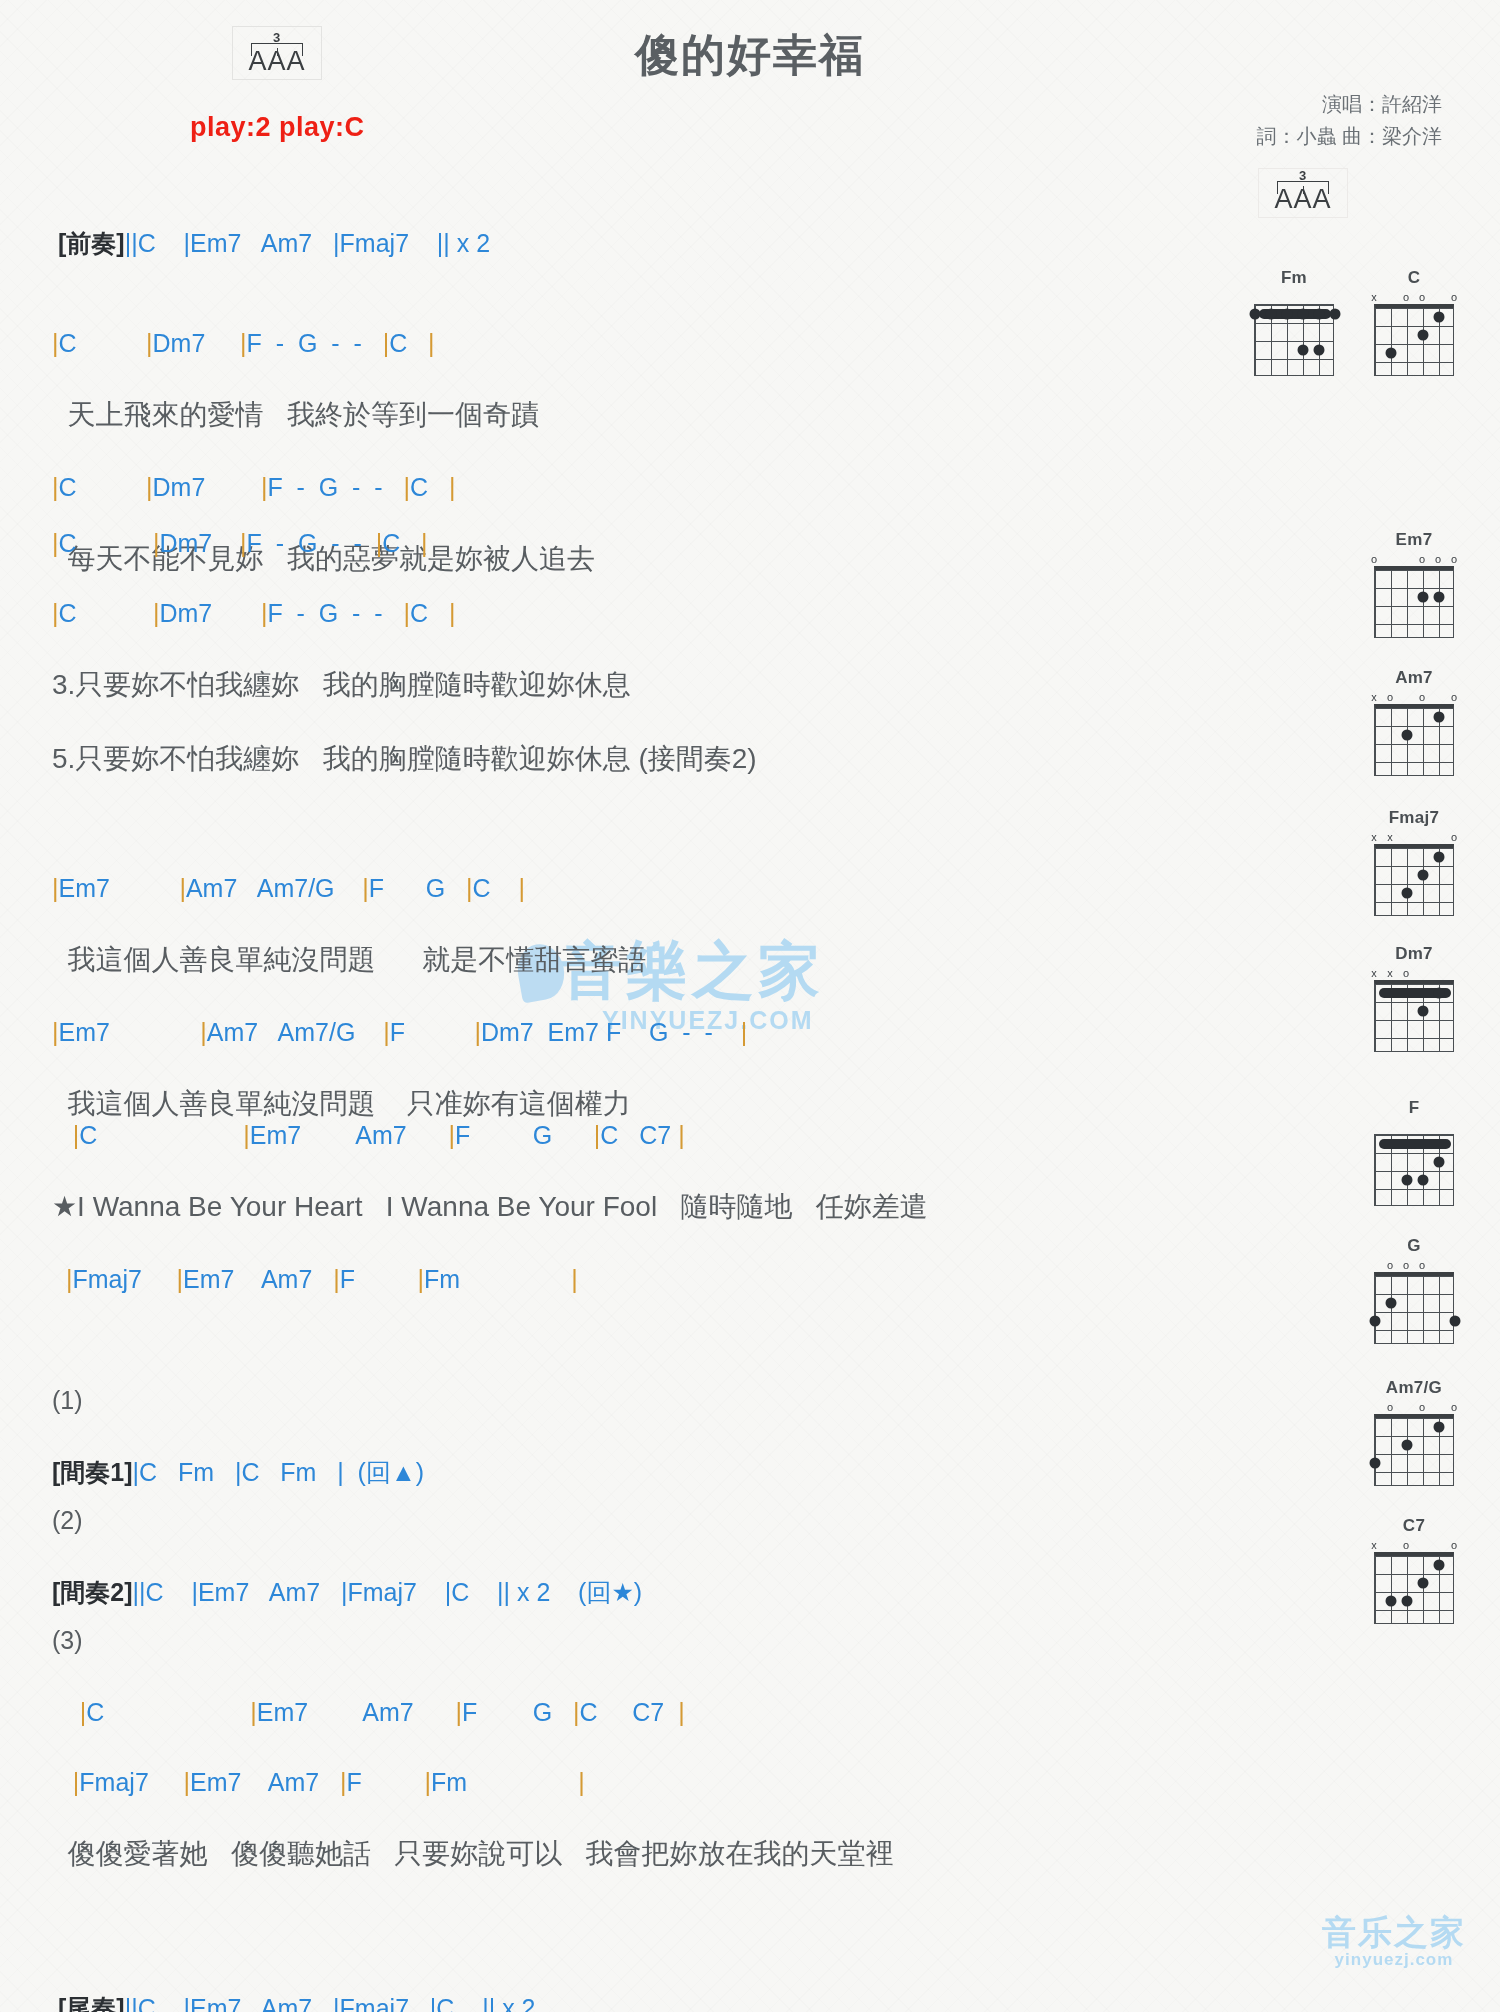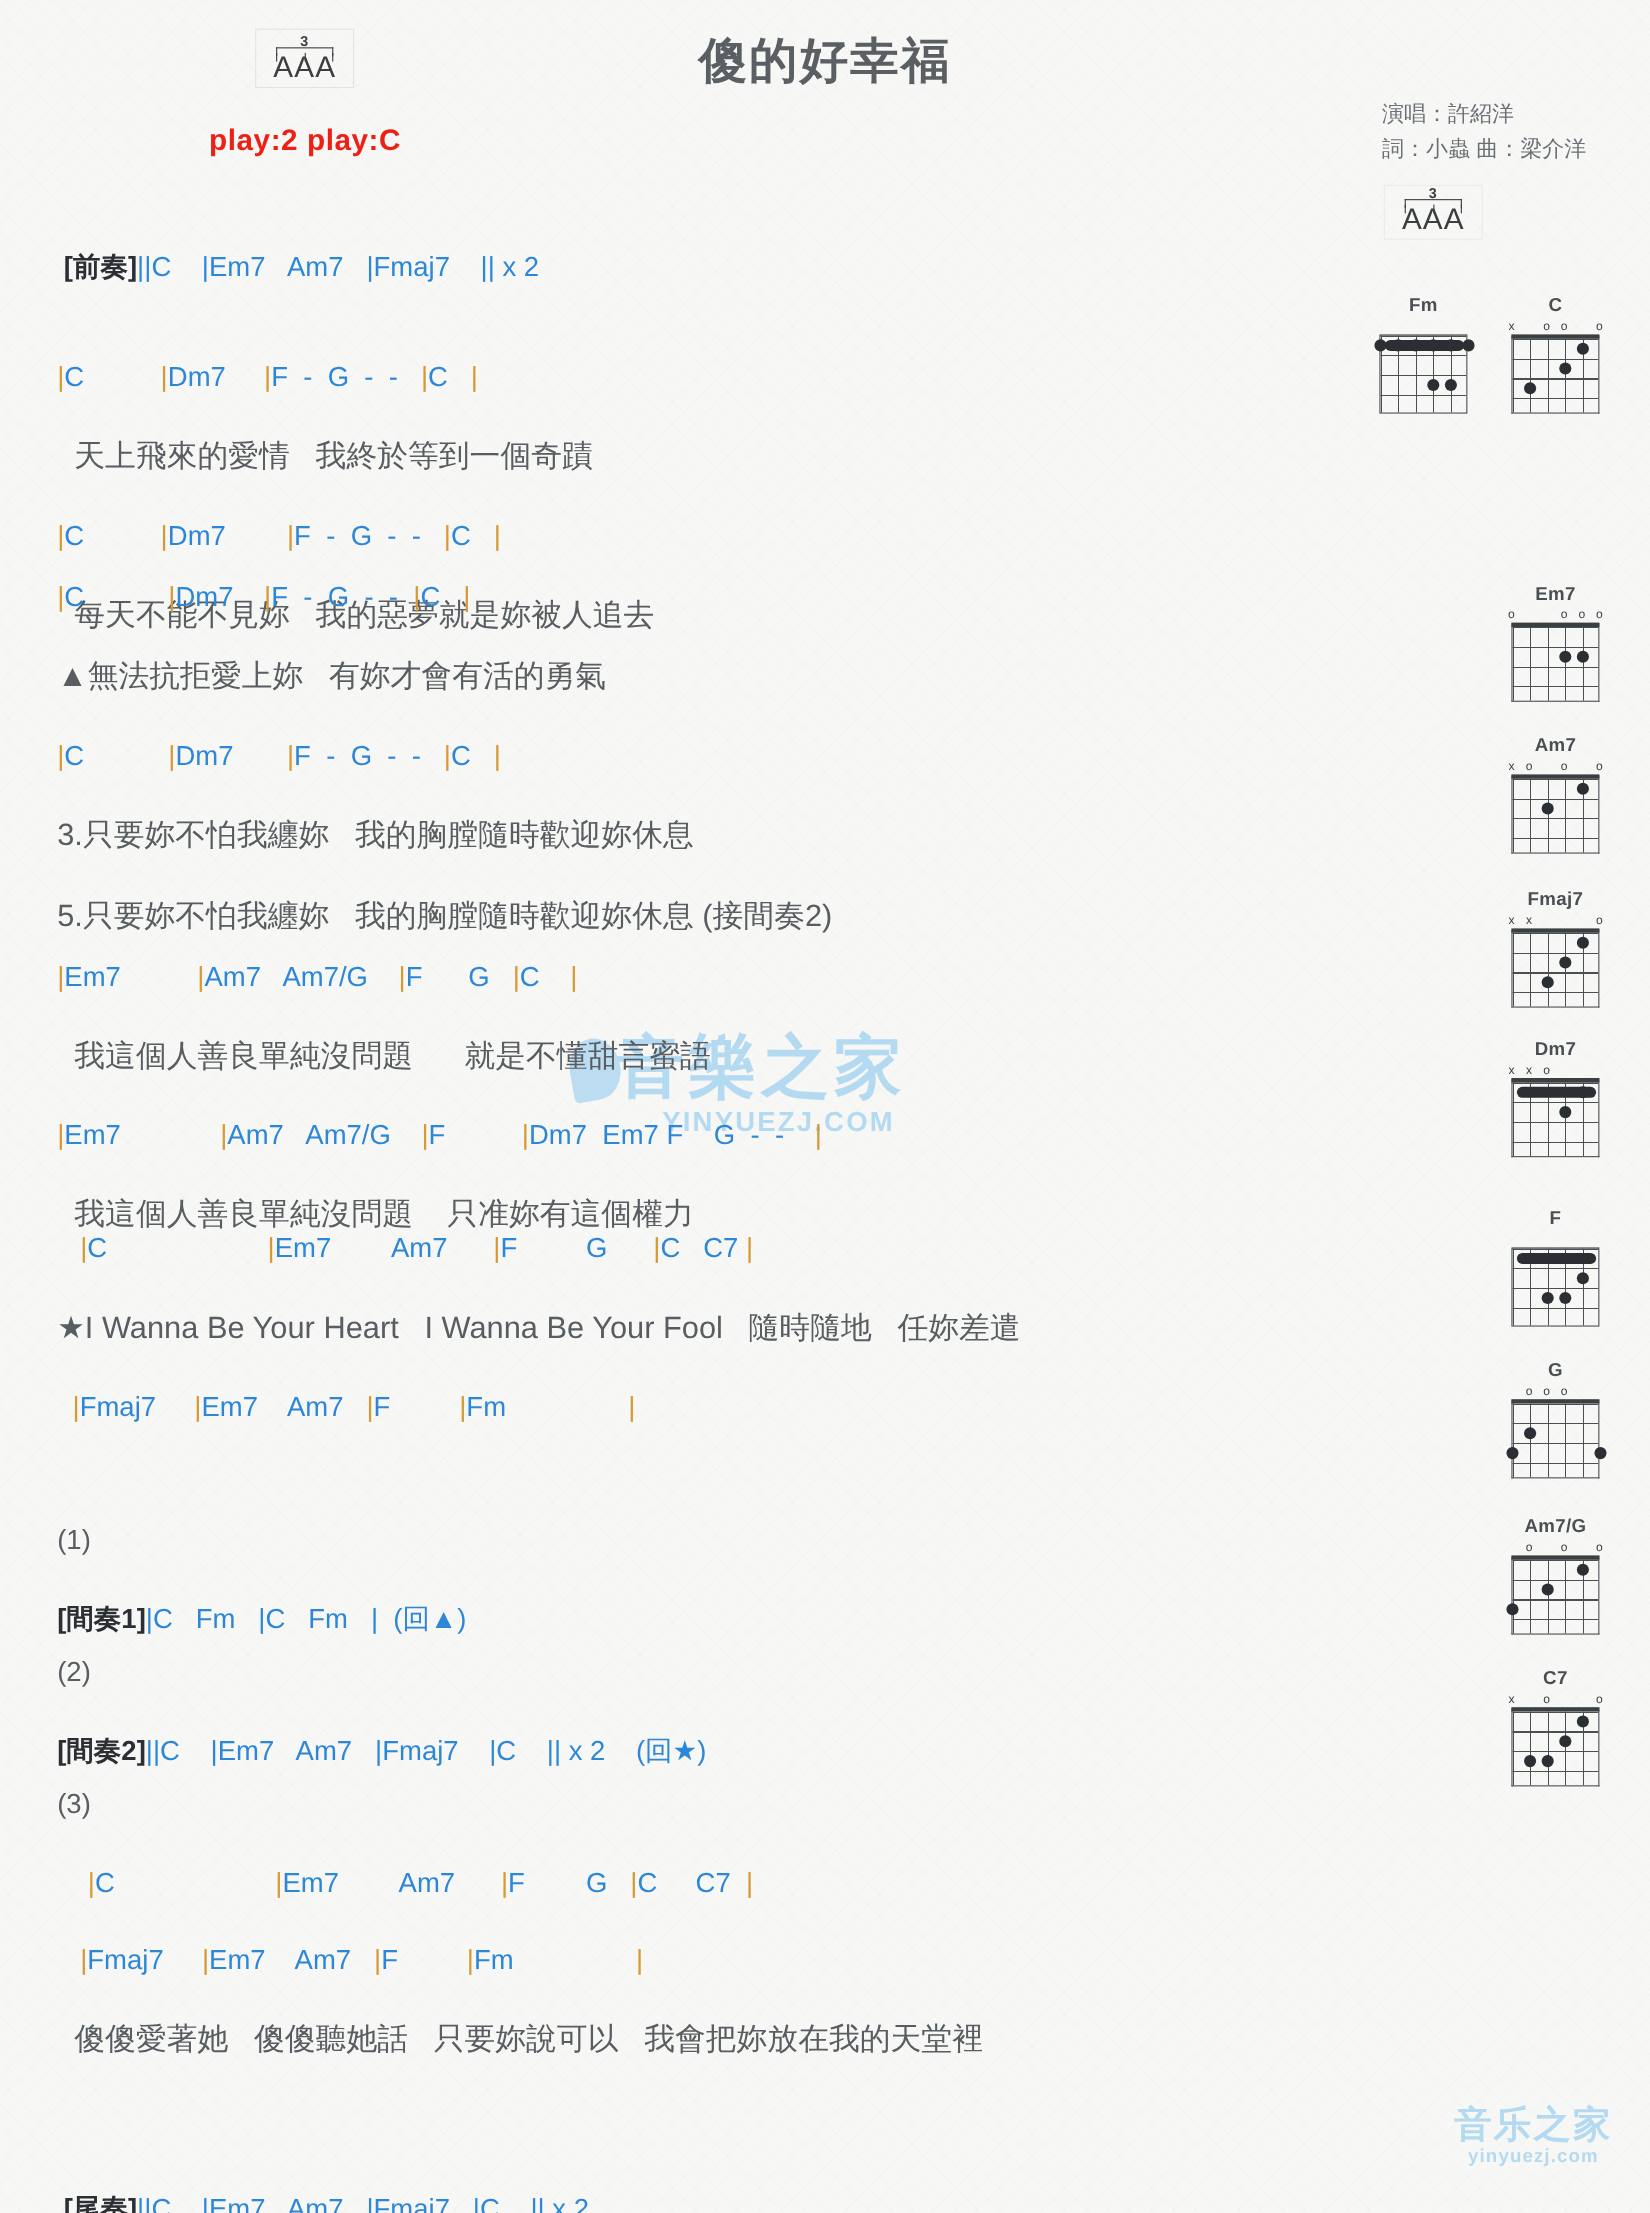--- a/index.html
+++ b/index.html
@@ -98,21 +98,21 @@
     top: 112px;
     font-size: 27px;
     font-weight: bold;
     color: #ee2015;
     letter-spacing: 0.5px;
   }
   .credits {
     position: absolute;
     right: 58px;
     top: 88px;
-    text-align: left;
+    text-align: right;
     font-size: 20px;
     line-height: 32px;
     color: #6a7075;
   }
   .rhythm-box-2 {
     position: absolute;
     right: 152px;
     top: 168px;
     width: 88px;
     height: 48px;
@@ -308,21 +308,20 @@
 
   <div class="block" style="left:52px; top:290px;">
     <div class="chordline"><span class="bar">|</span>C          <span class="bar">|</span>Dm7     <span class="bar">|</span>F  -  G  -  -   <span class="bar">|</span>C   <span class="bar">|</span></div>
     <div class="lyricline">  天上飛來的愛情   我終於等到一個奇蹟</div>
     <div class="chordline"><span class="bar">|</span>C          <span class="bar">|</span>Dm7        <span class="bar">|</span>F  -  G  -  -   <span class="bar">|</span>C   <span class="bar">|</span></div>
     <div class="lyricline">  每天不能不見妳   我的惡夢就是妳被人追去</div>
   </div>
 
   <div class="block" style="left:52px; top:490px;">
     <div class="chordline"><span class="bar">|</span>C           <span class="bar">|</span>Dm7    <span class="bar">|</span>F  -  G  -  -  <span class="bar">|</span>C   <span class="bar">|</span></div>
-    <div class="lyricline">▲無法抗拒愛上妳   有妳才會有活的勇氣</div>
     <div class="chordline"><span class="bar">|</span>C           <span class="bar">|</span>Dm7       <span class="bar">|</span>F  -  G  -  -   <span class="bar">|</span>C   <span class="bar">|</span></div>
     <div class="lyricline">3.只要妳不怕我纏妳   我的胸膛隨時歡迎妳休息</div>
     <div class="lyricline">5.只要妳不怕我纏妳   我的胸膛隨時歡迎妳休息 (接間奏2)</div>
   </div>
 
   <div class="block" style="left:52px; top:835px;">
     <div class="chordline"><span class="bar">|</span>Em7          <span class="bar">|</span>Am7   Am7/G    <span class="bar">|</span>F      G   <span class="bar">|</span>C    <span class="bar">|</span></div>
     <div class="lyricline">  我這個人善良單純沒問題      就是不懂甜言蜜語</div>
     <div class="chordline"><span class="bar">|</span>Em7             <span class="bar">|</span>Am7   Am7/G    <span class="bar">|</span>F          <span class="bar">|</span>Dm7  Em7 F    G  -  -    <span class="bar">|</span></div>
     <div class="lyricline">  我這個人善良單純沒問題    只准妳有這個權力</div>

